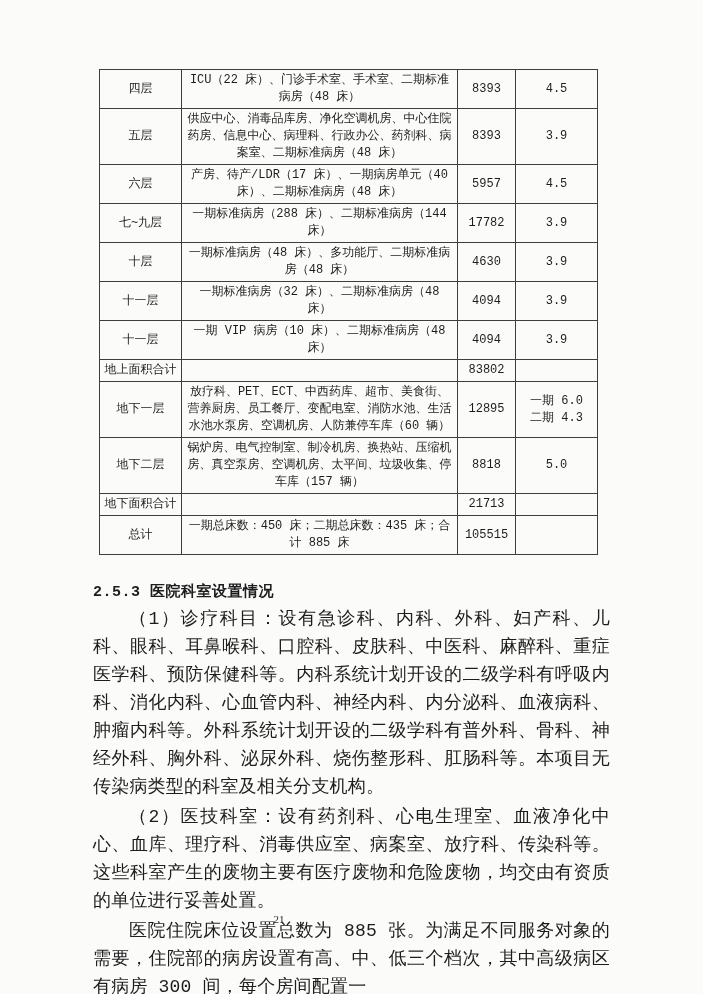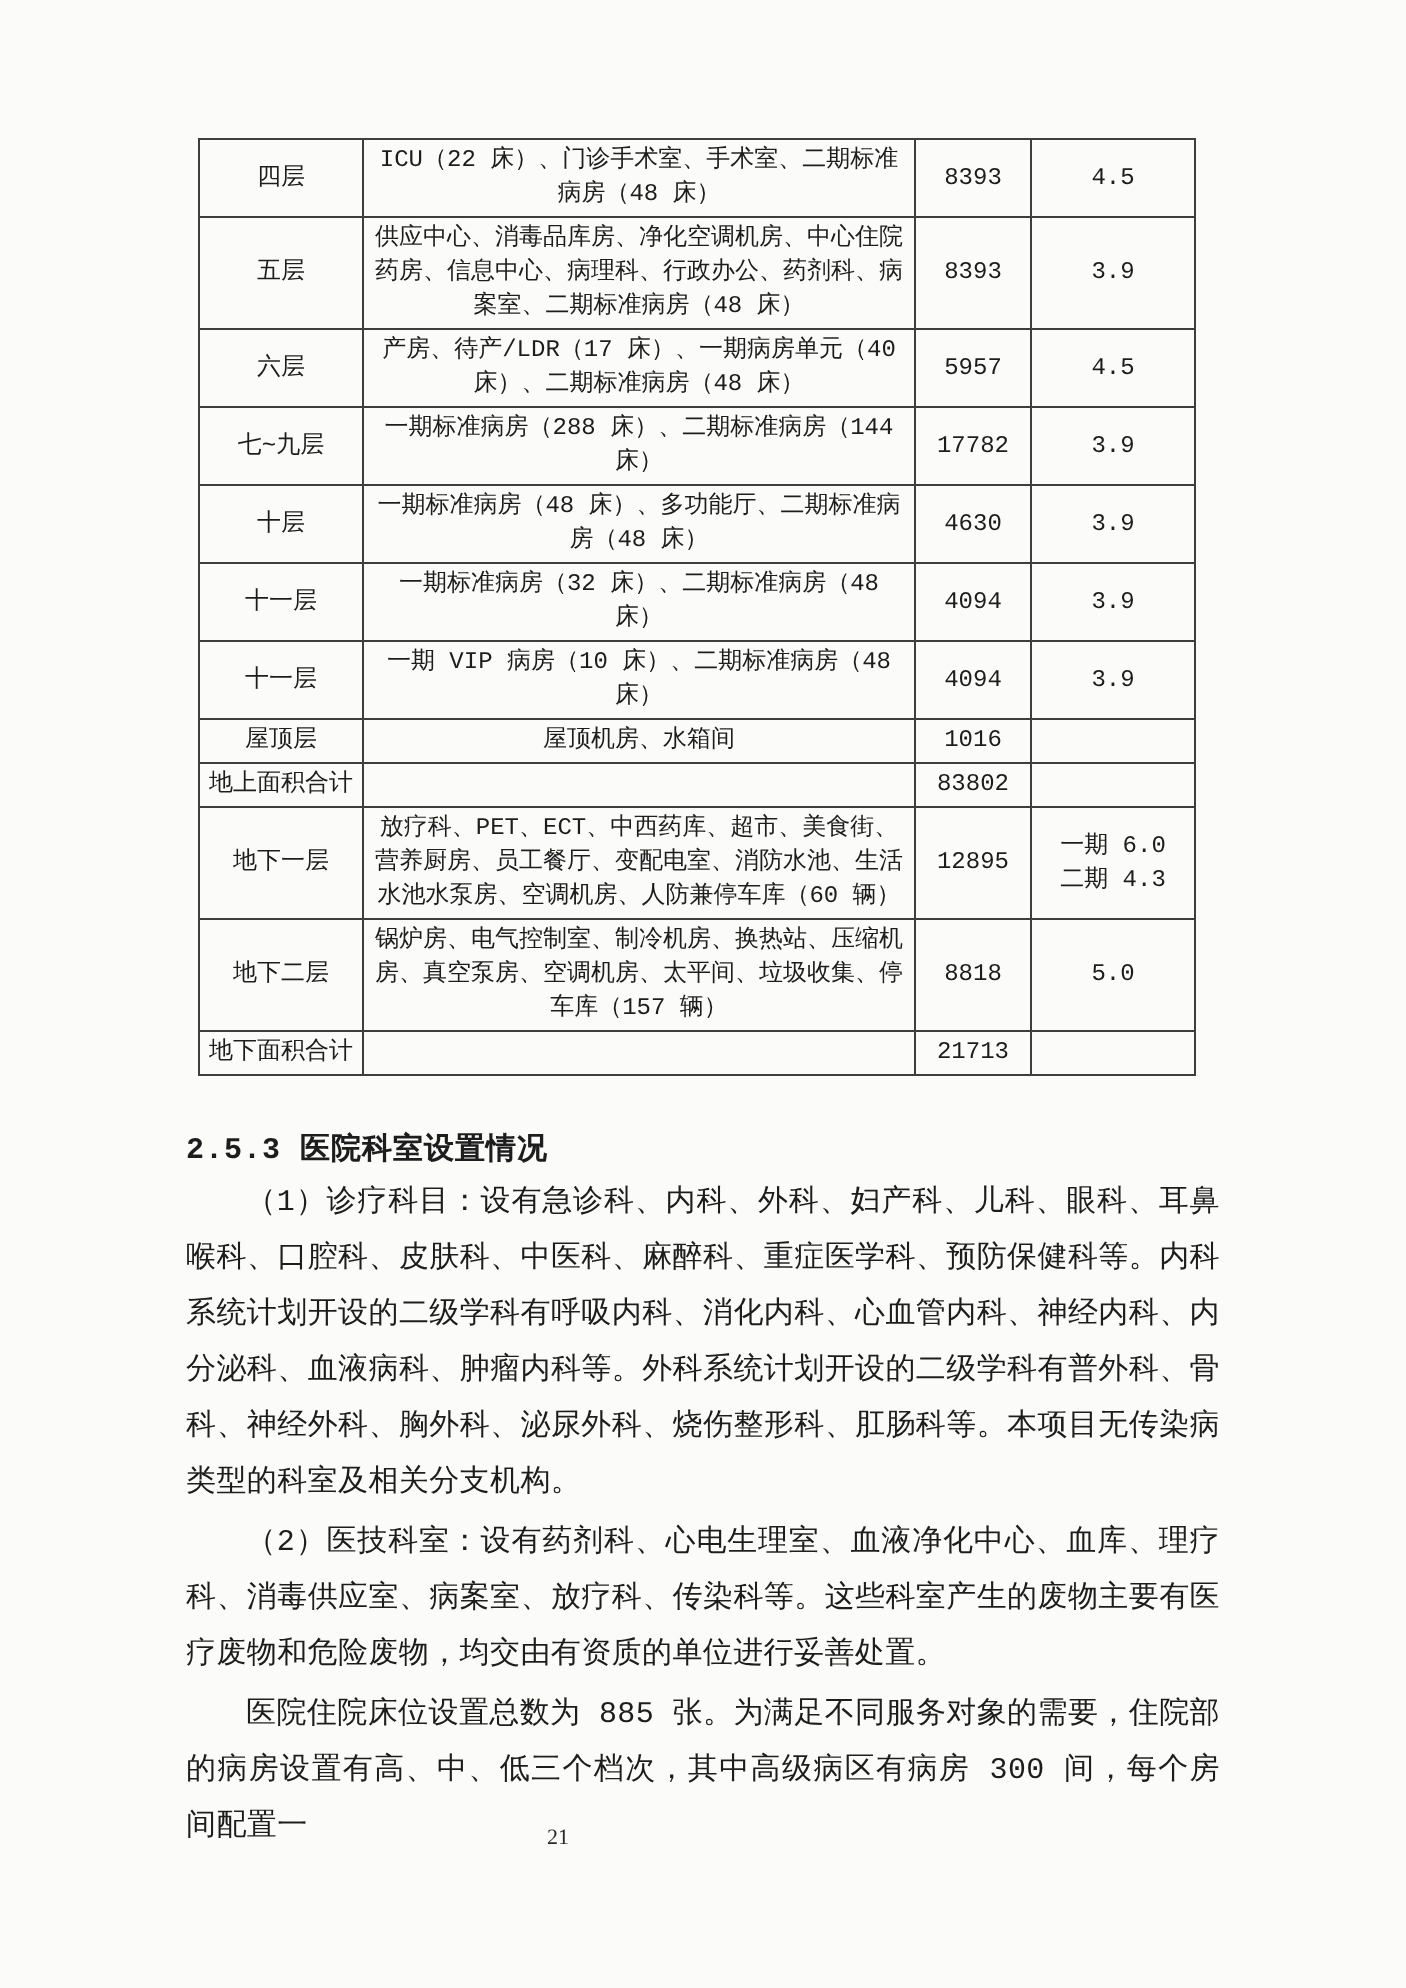--- a/index.html
+++ b/index.html
@@ -38,21 +38,21 @@
   td.c-area   { width: 58px; }
   td.c-height { width: 82px; white-space: pre-line; }
   h2.section-heading {
     margin-top: 28px;
     font-size: 15px;
     font-weight: bold;
     line-height: 20px;
     letter-spacing: 0.5px;
   }
   p.body-par {
-    font-size: 15px;
+    font-size: 18px;
     line-height: 28px;
     text-align: justify;
     text-indent: 2em;
     margin-top: 2px;
     letter-spacing: 0.2px;
   }
   .page-number {
     position: absolute;
     top: 913px;
     left: 0;
@@ -105,26 +105,20 @@
         <td class="c-area">4094</td>
         <td class="c-height">3.9</td>
       </tr>
       <tr>
         <td class="c-floor">十一层</td>
         <td class="c-desc">一期 VIP 病房（10 床）、二期标准病房（48 床）</td>
         <td class="c-area">4094</td>
         <td class="c-height">3.9</td>
       </tr>
       <tr>
-        <td class="c-floor">屋顶层</td>
-        <td class="c-desc">屋顶机房、水箱间</td>
-        <td class="c-area">1016</td>
-        <td class="c-height"></td>
-      </tr>
-      <tr>
         <td class="c-floor">地上面积合计</td>
         <td class="c-desc"></td>
         <td class="c-area">83802</td>
         <td class="c-height"></td>
       </tr>
       <tr>
         <td class="c-floor">地下一层</td>
         <td class="c-desc">放疗科、PET、ECT、中西药库、超市、美食街、营养厨房、员工餐厅、变配电室、消防水池、生活水池水泵房、空调机房、人防兼停车库（60 辆）</td>
         <td class="c-area">12895</td>
         <td class="c-height">一期 6.0
@@ -135,20 +129,26 @@
         <td class="c-desc">锅炉房、电气控制室、制冷机房、换热站、压缩机房、真空泵房、空调机房、太平间、垃圾收集、停车库（157 辆）</td>
         <td class="c-area">8818</td>
         <td class="c-height">5.0</td>
       </tr>
       <tr>
         <td class="c-floor">地下面积合计</td>
         <td class="c-desc"></td>
         <td class="c-area">21713</td>
         <td class="c-height"></td>
       </tr>
+      <tr>
+        <td class="c-floor">总计</td>
+        <td class="c-desc">一期总床数：450 床；二期总床数：435 床；合计 885 床</td>
+        <td class="c-area">105515</td>
+        <td class="c-height"></td>
+      </tr>
     </tbody>
   </table>
 
   <h2 class="section-heading">2.5.3 医院科室设置情况</h2>
 
   <p class="body-par">（1）诊疗科目：设有急诊科、内科、外科、妇产科、儿科、眼科、耳鼻喉科、口腔科、皮肤科、中医科、麻醉科、重症医学科、预防保健科等。内科系统计划开设的二级学科有呼吸内科、消化内科、心血管内科、神经内科、内分泌科、血液病科、肿瘤内科等。外科系统计划开设的二级学科有普外科、骨科、神经外科、胸外科、泌尿外科、烧伤整形科、肛肠科等。本项目无传染病类型的科室及相关分支机构。</p>
   <p class="body-par">（2）医技科室：设有药剂科、心电生理室、血液净化中心、血库、理疗科、消毒供应室、病案室、放疗科、传染科等。这些科室产生的废物主要有医疗废物和危险废物，均交由有资质的单位进行妥善处置。</p>
   <p class="body-par">医院住院床位设置总数为 885 张。为满足不同服务对象的需要，住院部的病房设置有高、中、低三个档次，其中高级病区有病房 300 间，每个房间配置一</p>
 
 </div>

